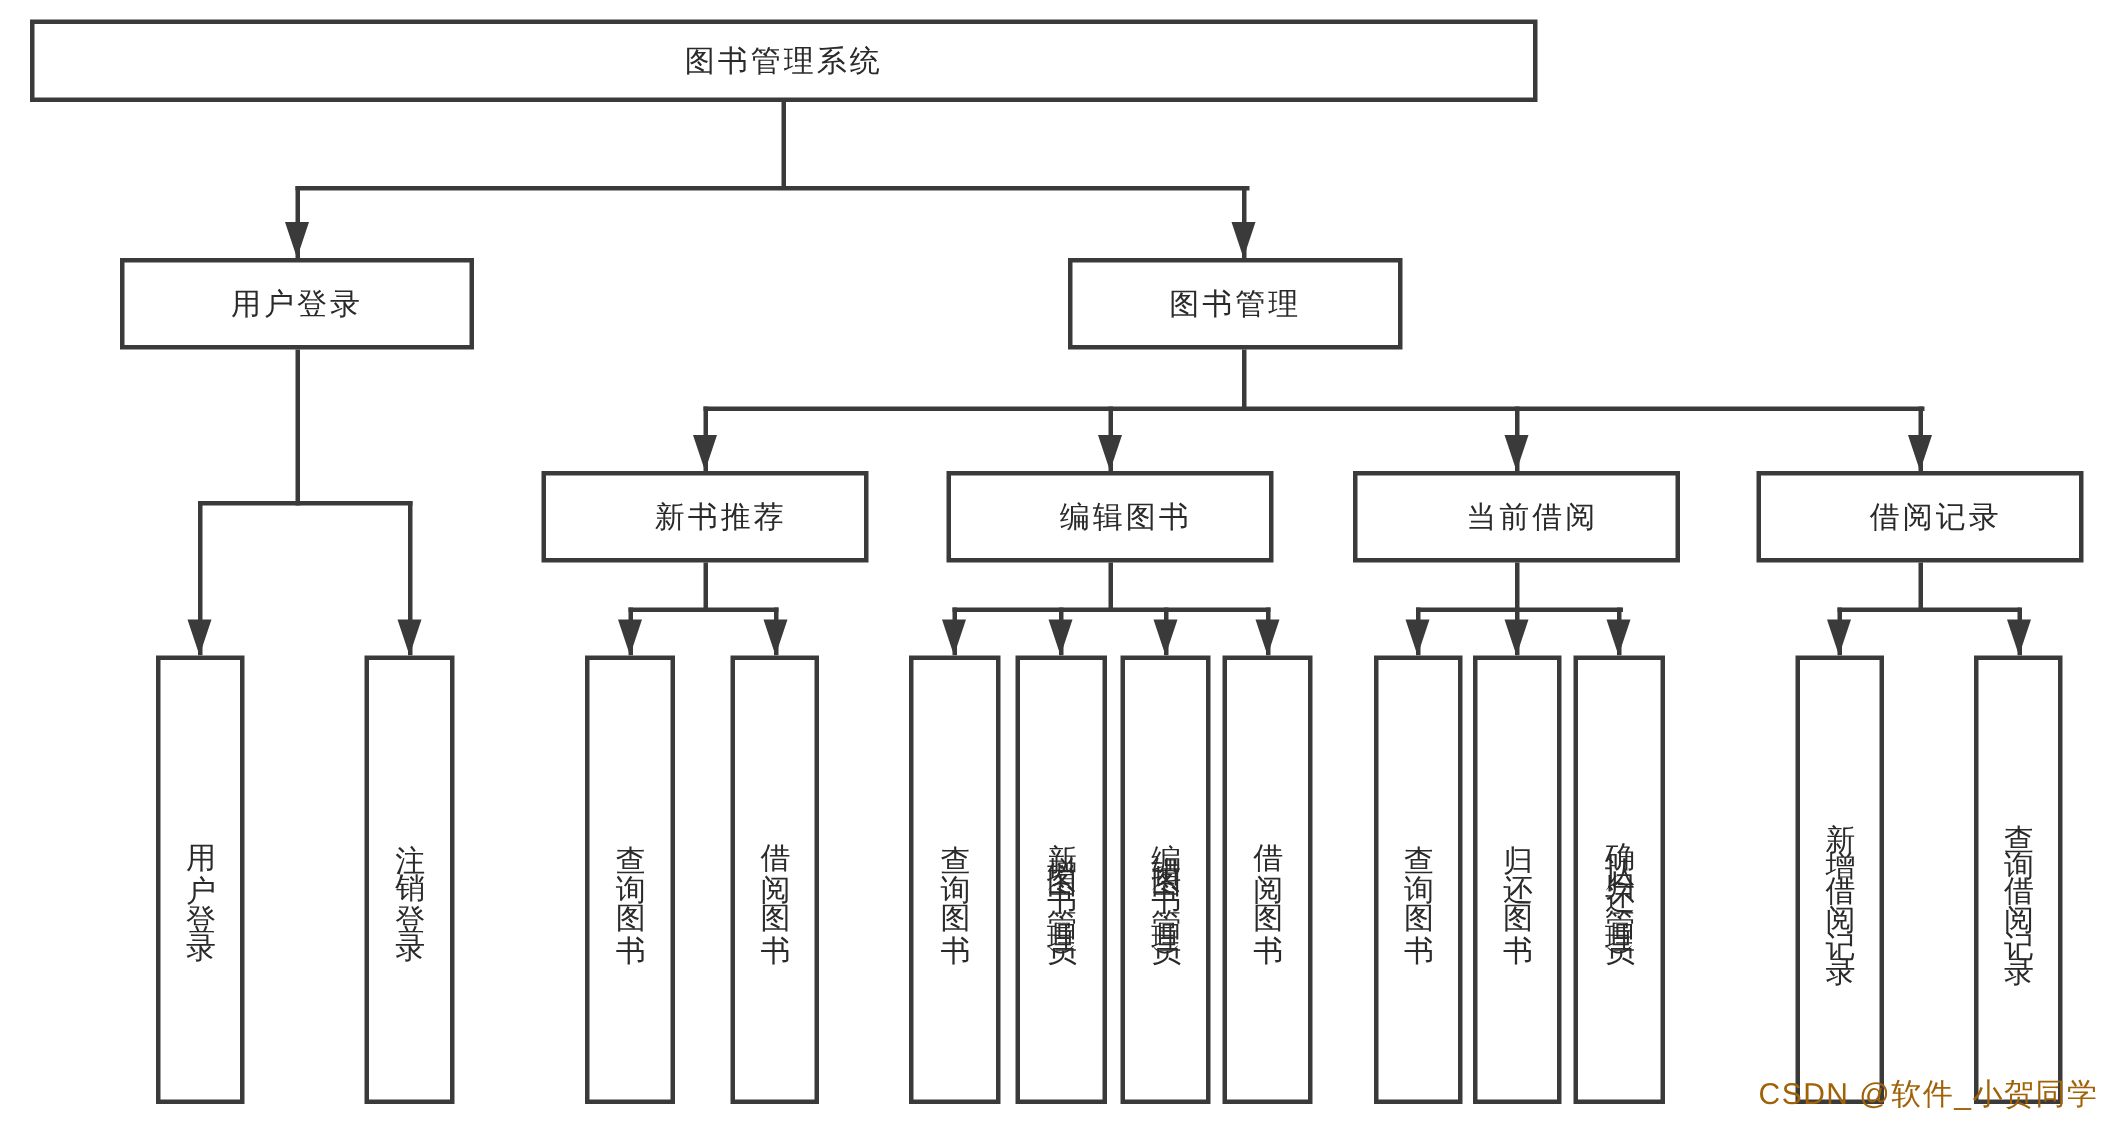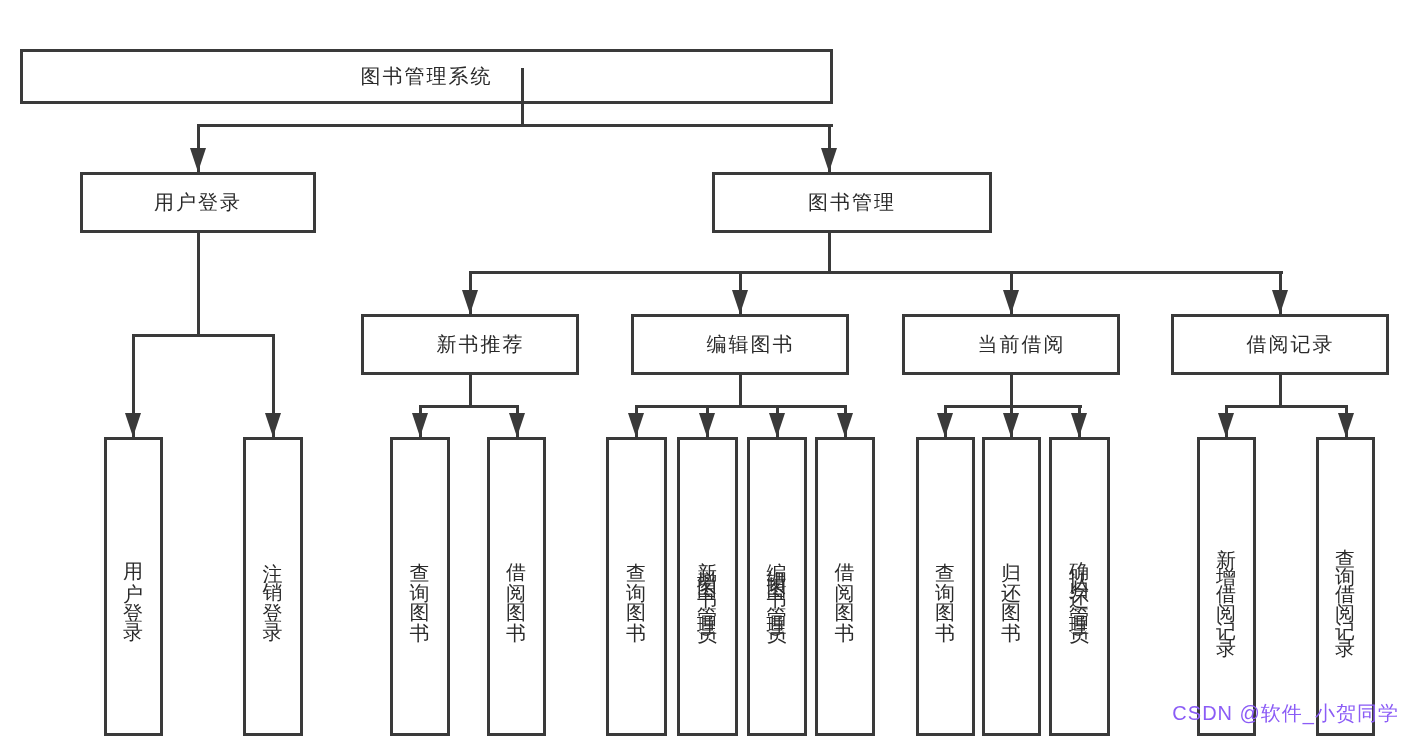--- a/index.html
+++ b/index.html
@@ -44,48 +44,48 @@
   .arrow-down {
     position: absolute;
     width: 0; height: 0;
     border-left: 8px solid transparent;
     border-right: 8px solid transparent;
     border-top: 24px solid #3a3a3a;
   }
   .watermark {
     position: absolute;
     right: 6px;
-    bottom: 20px;
+    bottom: 4px;
     font-size: 20px;
     letter-spacing: 1px;
-    color: #8b5cf6;
+    color: #a16207;
     z-index: 5;
     white-space: nowrap;
   }
 </style>
 </head>
 <body>
 
 <div id="canvas">
 
-  <div class="box" style="left:20px; top:13px; width:813px; height:55px;margin-top:36px;">
+  <div class="box" style="left:20px; top:13px; width:1005px; height:55px;">
     <span class="h-label">图书管理系统</span>
   </div>
 
   <div class="vline" style="left:521px; top:68px; height:56px;"></div>
   <div class="hline" style="left:197px; top:124px; width:636px;"></div>
   <div class="vline" style="left:197px; top:124px; height:48px;"></div>
   <div class="arrow-down" style="left:190px; top:148px;"></div>
   <div class="vline" style="left:828px; top:124px; height:48px;"></div>
   <div class="arrow-down" style="left:821px; top:148px;"></div>
 
   <div class="box lvl2" style="left:80px; width:236px;">
     <span class="h-label">用户登录</span>
   </div>
-  <div class="box lvl2" style="left:712px; width:280px;">
+  <div class="box lvl2" style="left:712px; width:223px;">
     <span class="h-label">图书管理</span>
   </div>
 
   <div class="vline" style="left:197px; top:233px; height:104px;"></div>
   <div class="hline" style="left:132px; top:334px; width:143px;"></div>
   <div class="vline" style="left:132px; top:334px; height:103px;"></div>
   <div class="arrow-down" style="left:125px; top:413px;"></div>
   <div class="vline" style="left:272px; top:334px; height:103px;"></div>
   <div class="arrow-down" style="left:265px; top:413px;"></div>
 

